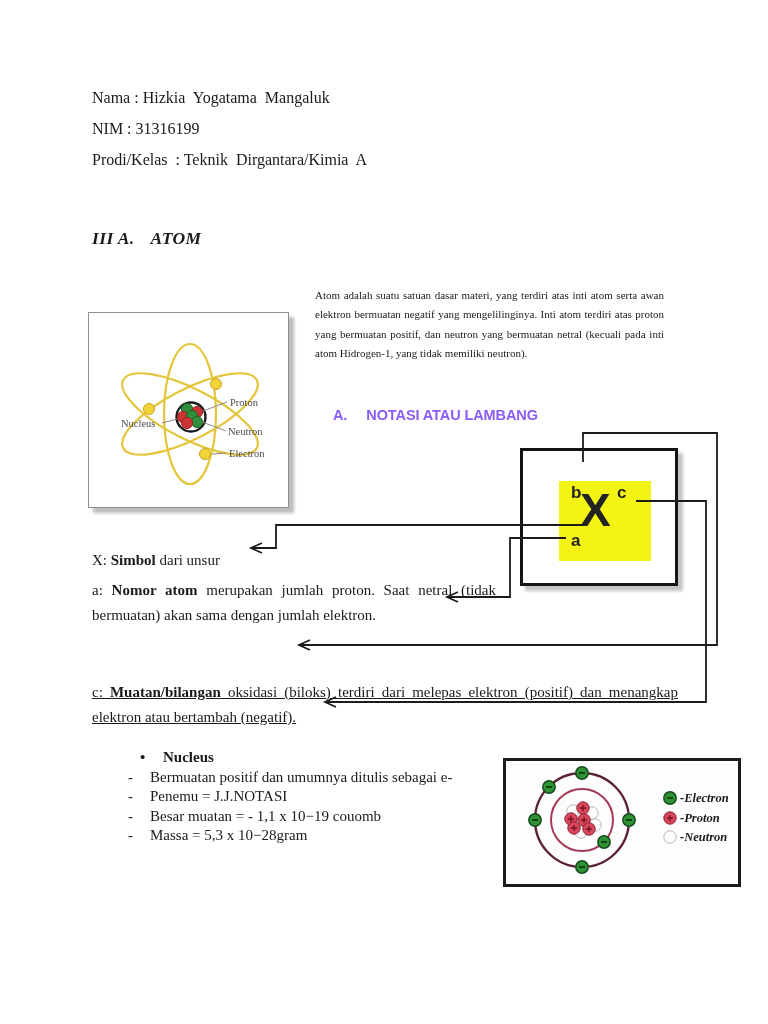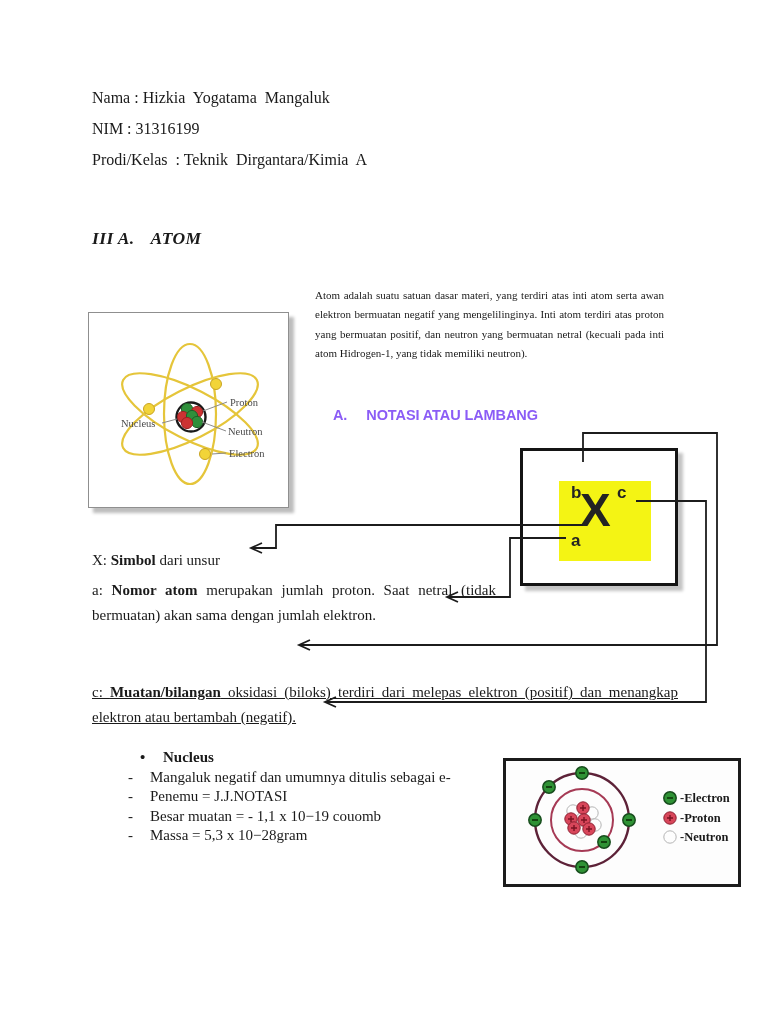--- a/index.html
+++ b/index.html
@@ -51,21 +51,21 @@
 
   
   .bullets{position:absolute;left:128px;top:748px;font-size:15px;line-height:19.6px;}
   .row{display:flex;}
   .marker{flex:none;width:22px;}
   .title-row .marker{padding-left:12px;width:23px;font-weight:bold;}
   .btitle{font-weight:bold;}
 
   
   .bohr-figure{position:absolute;left:503px;top:758px;width:232px;height:123px;margin:0;
-               background:#fdfdfd;border:3px solid #1b1b1b;}
+               background:#fdfdfd;border:3px solid #1b1b1b;font-style:italic;}
   .fig-svg{display:block;}
 </style>
 </head>
 <body>
 
 <div class="page">
 
   <div class="header">
     <div class="hline">Nama : Hizkia  Yogatama  Mangaluk</div>
     <div class="hline">NIM : 31316199</div>
@@ -148,21 +148,21 @@
     <span>c: </span><b>Muatan/bilangan</b><span> oksidasi (biloks) terdiri dari melepas elektron (positif) dan menangkap elektron atau bertambah (negatif).</span>
   </p>
 
   <div class="bullets">
     <div class="row title-row">
       <span class="marker">•</span>
       <span class="btitle">Nucleus</span>
     </div>
     <div class="row">
       <span class="marker">-</span>
-      <span>Mangaluk negatif dan umumnya ditulis sebagai e-</span>
+      <span>Bermuatan positif dan umumnya ditulis sebagai e-</span>
     </div>
     <div class="row">
       <span class="marker">-</span>
       <span>Penemu = J.J.NOTASI</span>
     </div>
     <div class="row">
       <span class="marker">-</span>
       <span>Besar muatan = - 1,1 x 10−19 couomb</span>
     </div>
     <div class="row">

